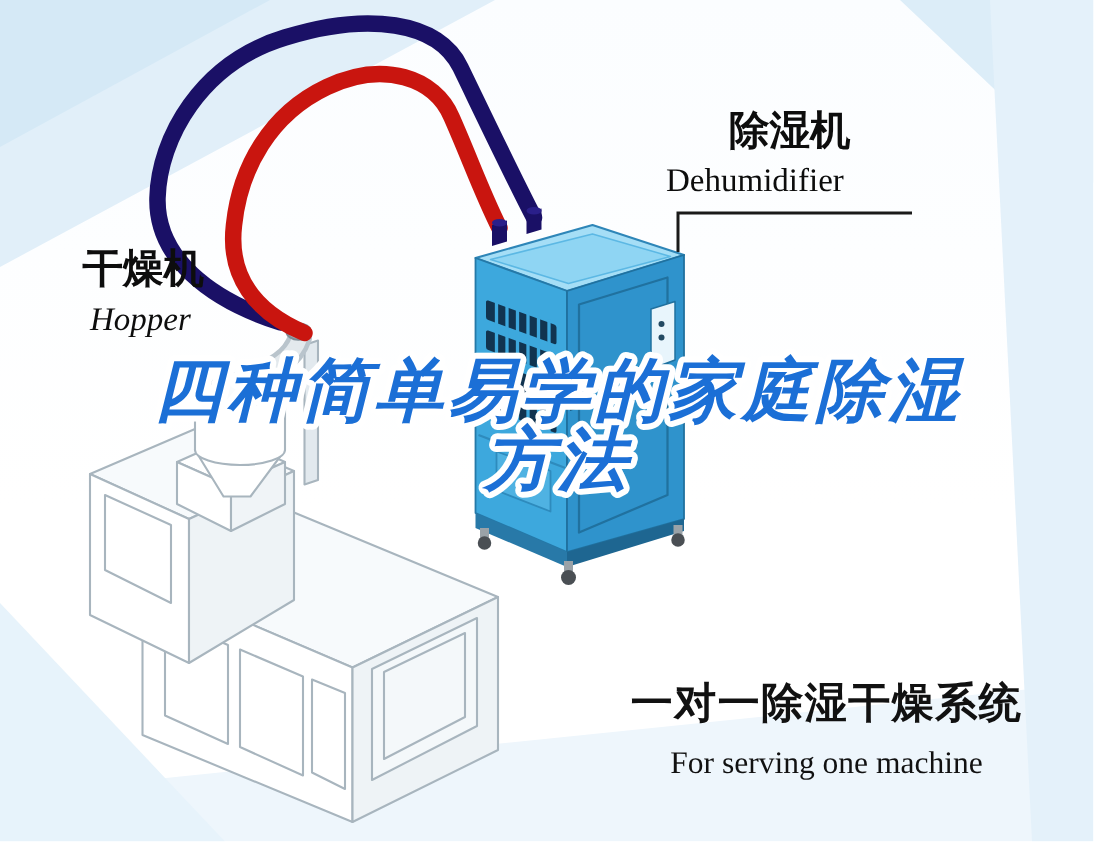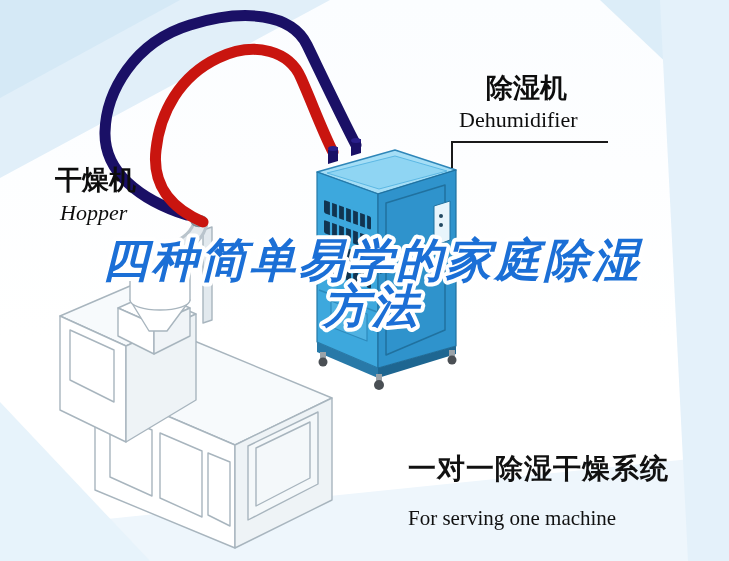--- a/index.html
+++ b/index.html
@@ -7,23 +7,23 @@
     position:relative;
     width:729px;height:561px;
     overflow:hidden;
     background:linear-gradient(180deg,#fbfdff 0%,#ffffff 60%);
     font-family:"Liberation Sans",sans-serif;
   }
   .stage svg{position:absolute;left:0;top:0;}
   .label{position:absolute;color:#0d0d0d;white-space:nowrap;font-family:Liberation Mono, monospace;}
   .lbl-cn{font-weight:bold;font-size:27px;line-height:1.1;}
   .lbl-en{font-family:"Liberation Serif",serif;font-size:22px;line-height:1.1;}
-  .sys-block{position:absolute;left:408px;top:453px;width:286px;color:#111;}
+  .sys-block{position:absolute;left:408px;top:453px;width:286px;text-align:center;color:#111;}
   .sys-cn{font-weight:bold;font-size:28px;letter-spacing:1px;line-height:1.15;}
-  .sys-en{font-family:"Liberation Serif",serif;font-size:21px;margin-top:21px;}
+  .sys-en{font-family:"Liberation Serif",serif;font-size:21px;margin-top:11px;}
   .svg-title{
     font-family:"Liberation Sans",sans-serif;
     font-weight:bold;font-style:italic;
     letter-spacing:3px;
   }
 </style>
 </head>
 <body>
 
 <div class="stage">
@@ -140,20 +140,20 @@
   <g>
     <text x="372" y="276" text-anchor="middle" class="svg-title" font-size="46" fill="#1b6fd6" stroke="#ffffff" stroke-width="8" stroke-linejoin="round" paint-order="stroke">四种简单易学的家庭除湿</text>
     <text x="372" y="322" text-anchor="middle" class="svg-title" font-size="46" fill="#1b6fd6" stroke="#ffffff" stroke-width="8" stroke-linejoin="round" paint-order="stroke">方法</text>
   </g>
 </svg>
 
 <div class="label lbl-cn" style="left:55px;top:168px;">干燥机</div>
 <div class="label lbl-en" style="left:60px;top:201px;font-style:italic;">Hopper</div>
 
 <div class="label lbl-cn" style="left:486px;top:76px;">除湿机</div>
-<div class="label lbl-en" style="left:459px;top:108px;font-family:Liberation Serif, serif;">Dehumidifier</div>
+<div class="label lbl-en" style="left:444px;top:108px;font-family:Liberation Serif, serif;">Dehumidifier</div>
 
 <div class="sys-block">
   <div class="sys-cn">一对一除湿干燥系统</div>
   <div class="sys-en">For serving one machine</div>
 </div>
 
 </div>
 
 </body></html>

